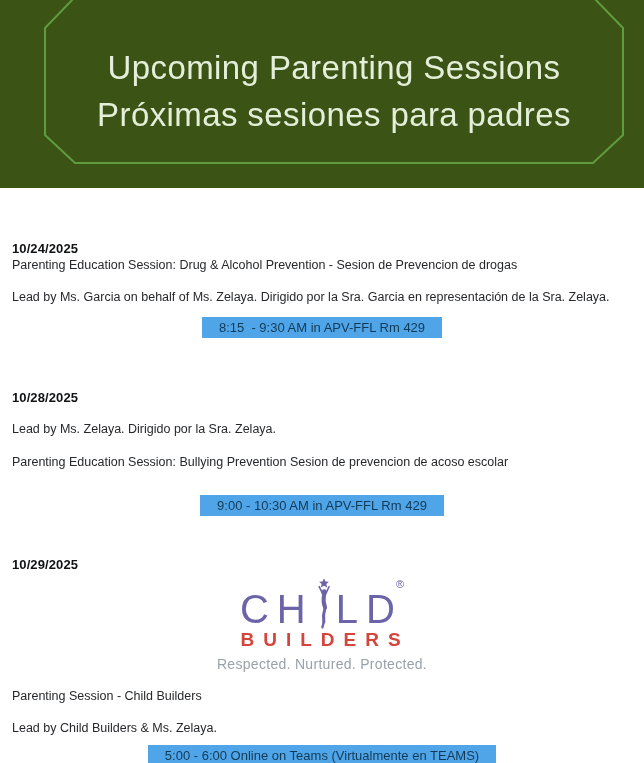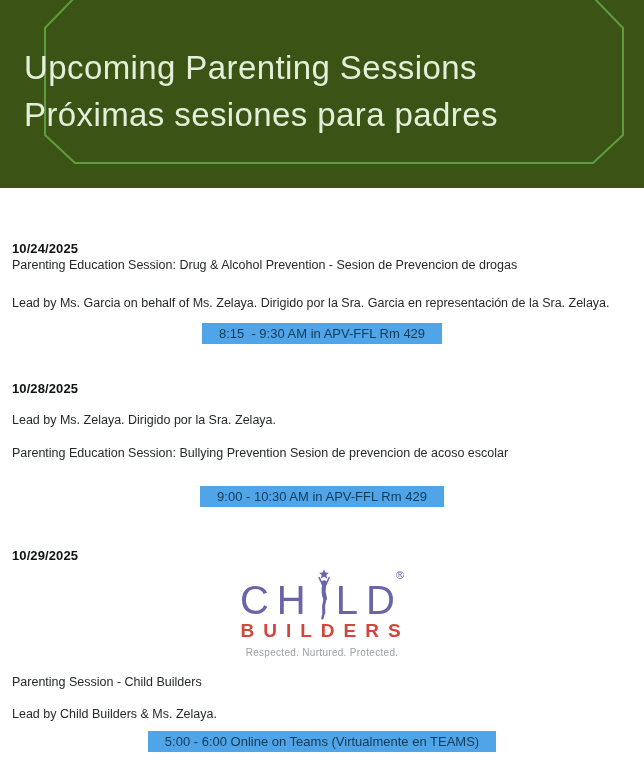--- a/index.html
+++ b/index.html
@@ -9,56 +9,56 @@
   }
   *{box-sizing:border-box}
   html,body{margin:0;padding:0}
   body{width:644px;height:763px;background:#fff;font-family:"Liberation Sans",sans-serif;overflow:hidden}
   .page{position:relative;width:644px;height:763px;background:#fff}
 
   
   .banner{position:relative;height:188px;background:var(--banner-bg);overflow:hidden}
   .banner-frame{position:absolute;left:0;top:0}
   .banner-titles{position:absolute;left:0;top:0;width:100%;height:172px;
-    display:flex;flex-direction:column;align-items:flex-start;justify-content:center;
+    display:flex;flex-direction:column;align-items:center;justify-content:center;
     padding-left:24px;padding-top:10px}
   .title-line{font-size:33px;line-height:47px;font-weight:300;letter-spacing:.4px;
     color:var(--banner-text);white-space:nowrap}
 
   
   .content{padding:0 12px}
   .date{margin:0;font-size:13px;line-height:17px;font-weight:700;color:#101214;letter-spacing:.1px}
   .line{margin:0;font-size:12.5px;line-height:17px;color:var(--body-text);white-space:nowrap}
   .time-row{margin:0;text-align:center}
   .hl{display:inline-block;background:var(--highlight-bg);color:var(--highlight-text);
     font-size:13px;line-height:17px;padding:2px 17px;white-space:pre-wrap}
 
   .sec1 .date{margin-top:52px}
   .sec1 .desc{}
-  .sec1 .lead{margin-top:21px}
+  .sec1 .lead{margin-top:15px}
   .sec1 .time-row{margin-top:11px}
-  .sec2 .date{margin-top:36px}
+  .sec2 .date{margin-top:51px}
   .sec2 .desc{margin-top:16px}
   .sec2 .lead{margin-top:15px}
   .sec2 .time-row{margin-top:24px}
   .sec3 .date{margin-top:40px}
   .sec3 .desc{margin-top:16px}
   .sec3 .lead{margin-top:15px}
   .sec3 .time-row{margin-top:8px}
 
   
   .logo{margin-top:4px;text-align:center}
   .logo-top{display:flex;align-items:flex-end;justify-content:center;
     color:var(--logo-purple);font-weight:400;font-size:40px;line-height:36px;letter-spacing:8px}
   .logo-top .fig{margin:0 3px -4px 1px}
   .logo-top .reg{font-size:11px;line-height:11px;letter-spacing:0;align-self:flex-start;
     margin-left:-7px;margin-top:2px}
   .logo-builders{margin-top:2px;margin-left:6px;font-size:19px;font-weight:700;
     color:var(--logo-red);letter-spacing:9px}
-  .logo-tagline{margin-top:5px;font-size:10px;color:var(--logo-gray);letter-spacing:.3px}
+  .logo-tagline{margin-top:5px;font-size:14px;color:var(--logo-gray);letter-spacing:.3px}
 </style>
 </head>
 <body>
 
 <div class="page">
 
   <div class="banner">
     <svg class="banner-frame" width="644" height="188" viewBox="0 0 644 188">
       <defs>
         <linearGradient id="goldgrad" x1="0" y1="0" x2="1" y2="0">

